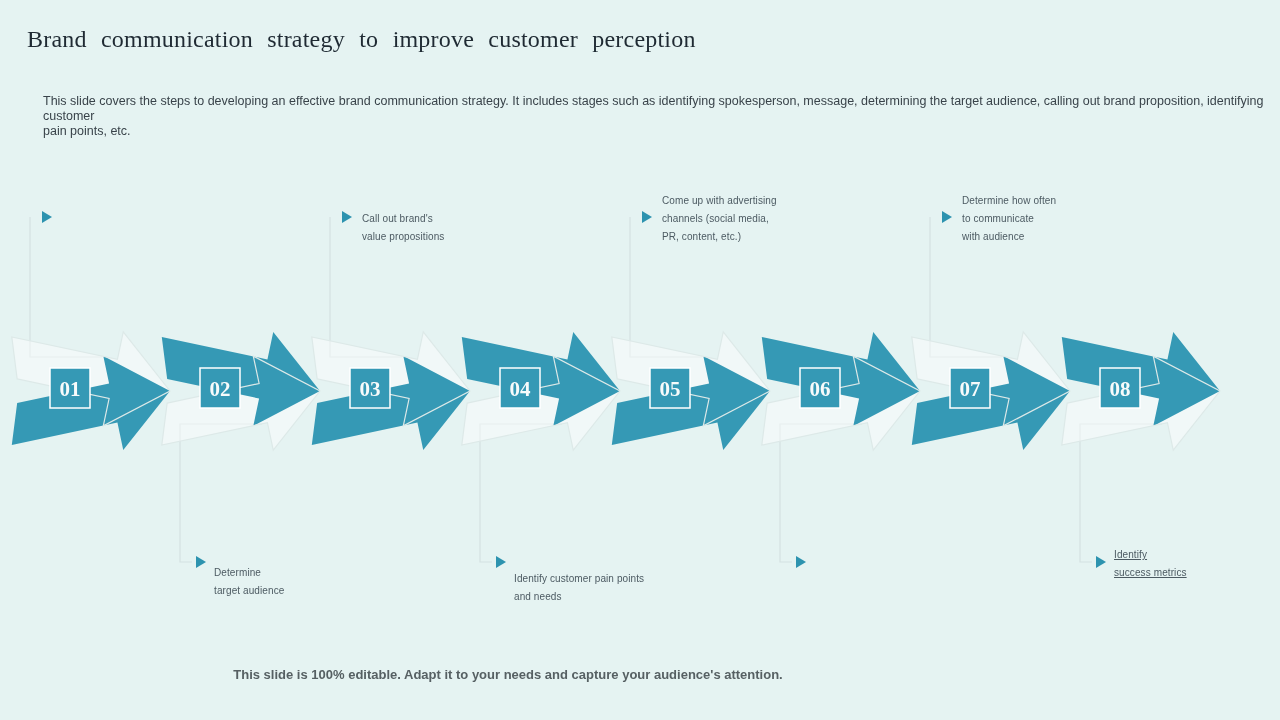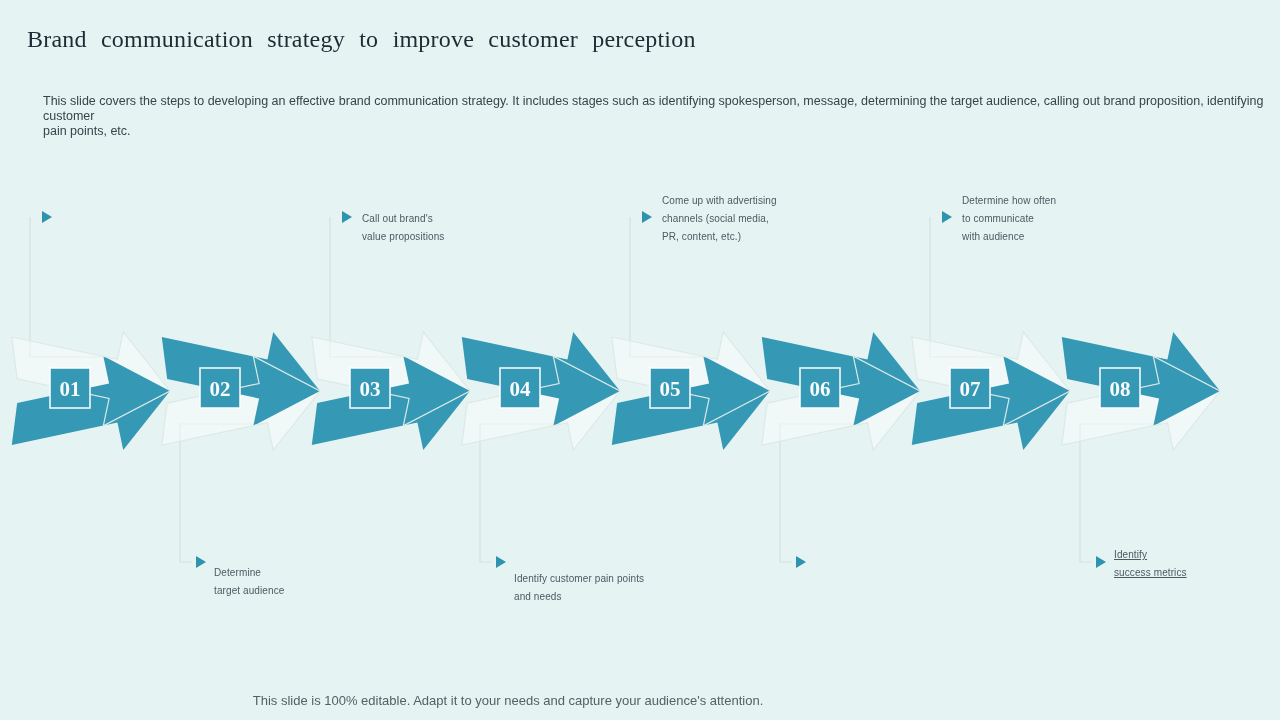--- a/index.html
+++ b/index.html
@@ -36,22 +36,22 @@
     fill:#f7fbfb;text-anchor:middle;
   }
   .bullet{fill:var(--bullet);stroke:none;}
   #labels{position:absolute;left:0;top:0;width:1280px;height:720px;pointer-events:none;}
   .step-label{
     position:absolute;font-size:10px;line-height:18px;color:var(--text);
     white-space:pre-line;letter-spacing:0.1px;
   }
   .step-label.above{transform:translateY(-100%);}
   #footer-note{
-    position:absolute;left:0;top:693px;width:1016px;text-align:center;
-    font-size:13px;color:var(--footer);
+    position:absolute;left:0;top:667px;width:1016px;text-align:center;
+    font-size:13px;color:var(--footer);font-weight:bold;
   }
 </style>
 </head>
 <body>
 
 <div id="slide">
   <h1 id="slide-title">Brand communication strategy to improve customer perception</h1>
   <p id="slide-desc">This slide covers the steps to developing an effective  brand communication strategy. It includes stages such as identifying spokesperson, message, determining the target audience, calling out brand proposition, identifying customer
 pain points, etc.</p>
 

